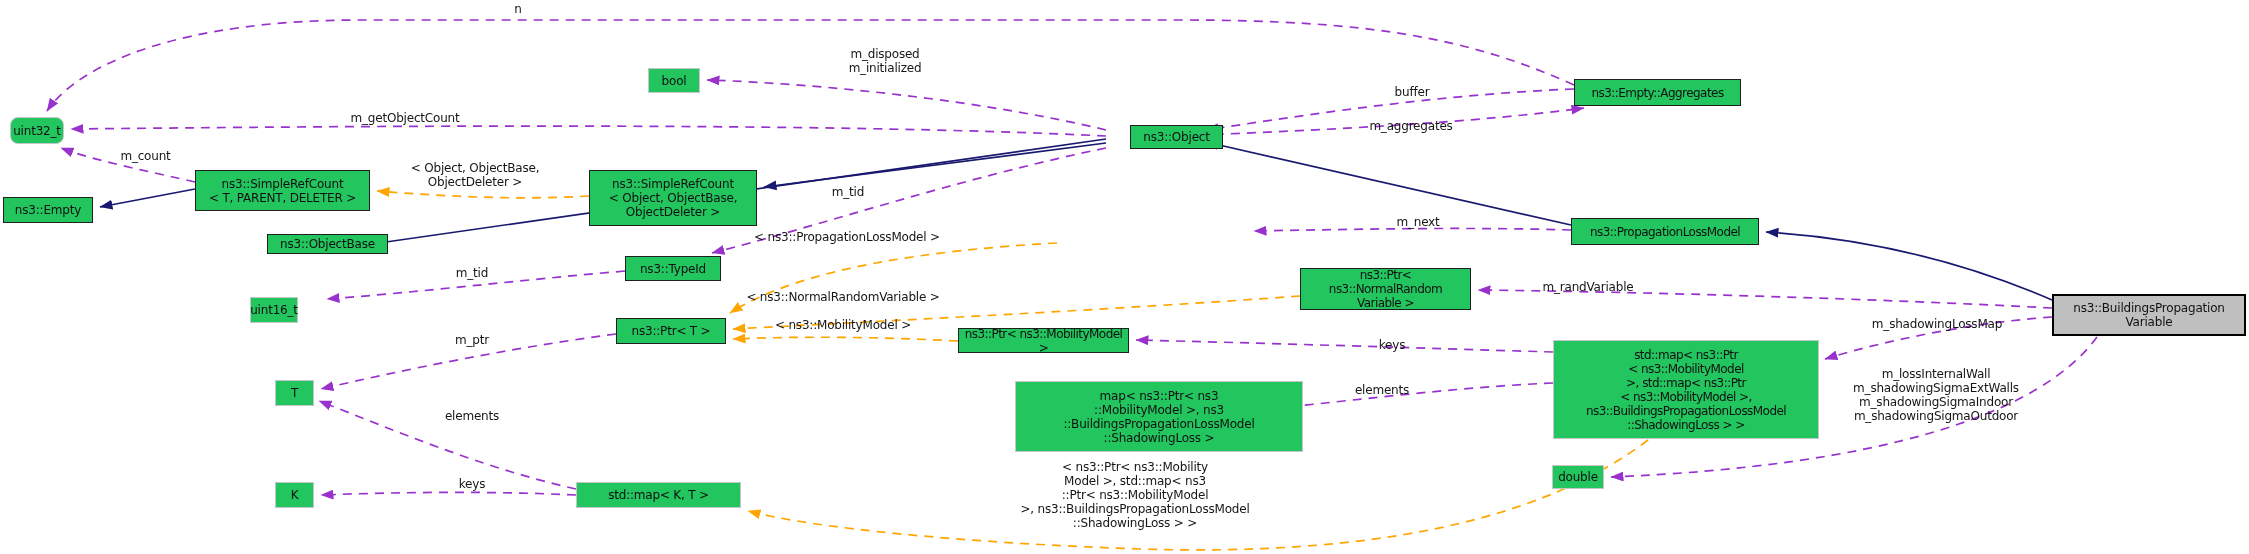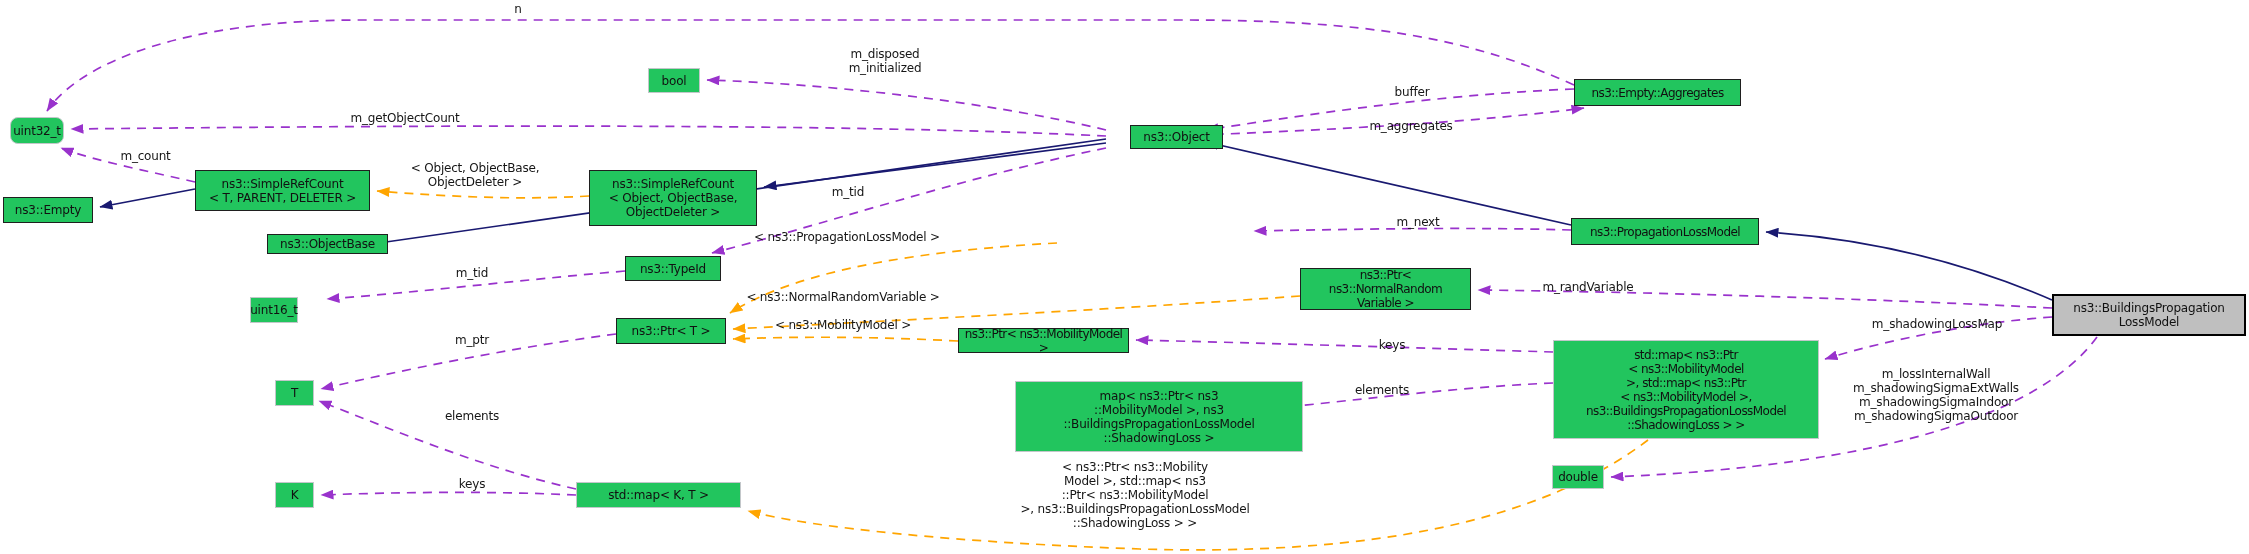--- a/index.html
+++ b/index.html
@@ -105,21 +105,21 @@
 ObjectDeleter &gt;</div>
   <div class="node cls" style="left:625px;top:256px;width:96px;height:25px;text-align:right;">ns3::TypeId</div>
   <div class="node cls" style="left:616px;top:318px;width:110px;height:26px;">ns3::Ptr&lt; T &gt;</div>
   <div class="node cls" style="left:1130px;top:125px;width:93px;height:24px;">ns3::Object</div>
   <div class="node cls tight" style="left:1300px;top:268px;width:171px;height:42px;">ns3::Ptr&lt; ns3::NormalRandom
 Variable &gt;</div>
   <div class="node cls tight" style="left:958px;top:328px;width:171px;height:25px;">ns3::Ptr&lt; ns3::MobilityModel &gt;</div>
   <div class="node cls tight" style="left:1574px;top:79px;width:167px;height:27px;">ns3::Empty::Aggregates</div>
   <div class="node cls tight" style="left:1571px;top:218px;width:188px;height:27px;">ns3::PropagationLossModel</div>
   <div class="node hl" style="left:2052px;top:294px;width:194px;height:42px;">ns3::BuildingsPropagation
-LossModel</div>
+Variable</div>
 
   <div class="elabel" style="left:508px;top:2px;width:20px;">n</div>
   <div class="elabel" style="left:825px;top:47px;width:120px;">m_disposed
 m_initialized</div>
   <div class="elabel" style="left:330px;top:111px;width:150px;">m_getObjectCount</div>
   <div class="elabel" style="left:108px;top:149px;width:75px;">m_count</div>
   <div class="elabel" style="left:400px;top:161px;width:150px;">&lt; Object, ObjectBase,
 ObjectDeleter &gt;</div>
   <div class="elabel" style="left:820px;top:185px;width:56px;">m_tid</div>
   <div class="elabel" style="left:444px;top:266px;width:56px;">m_tid</div>

